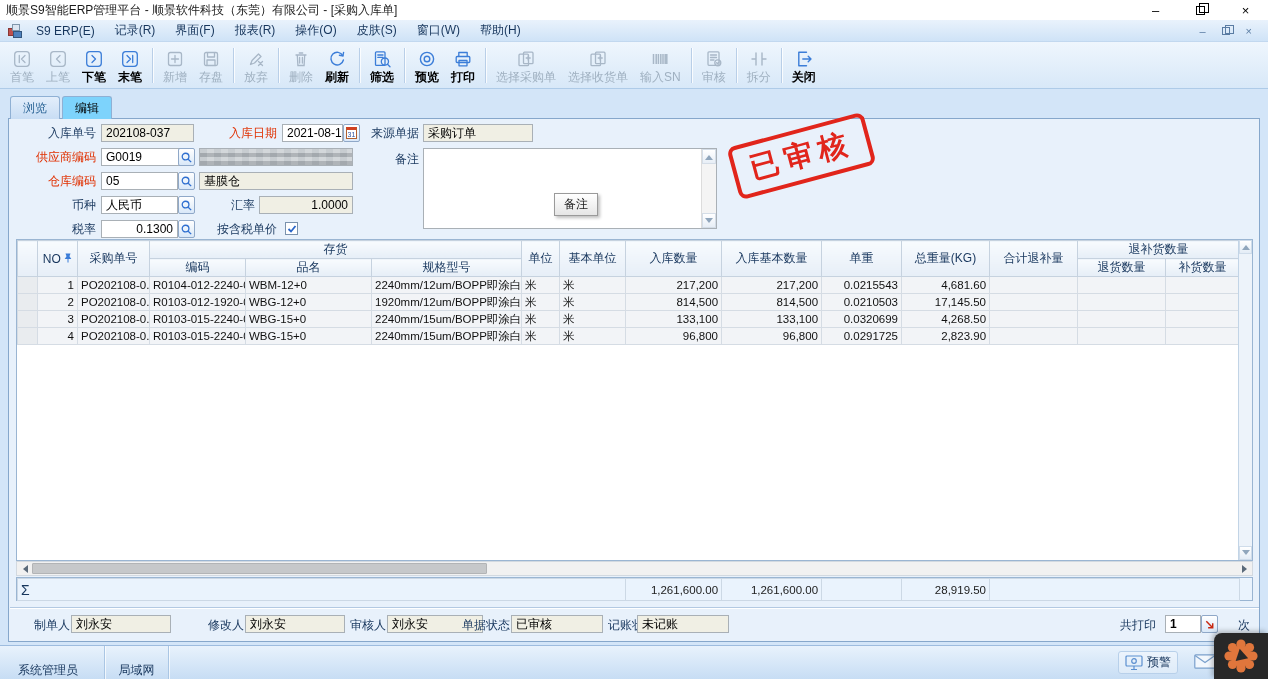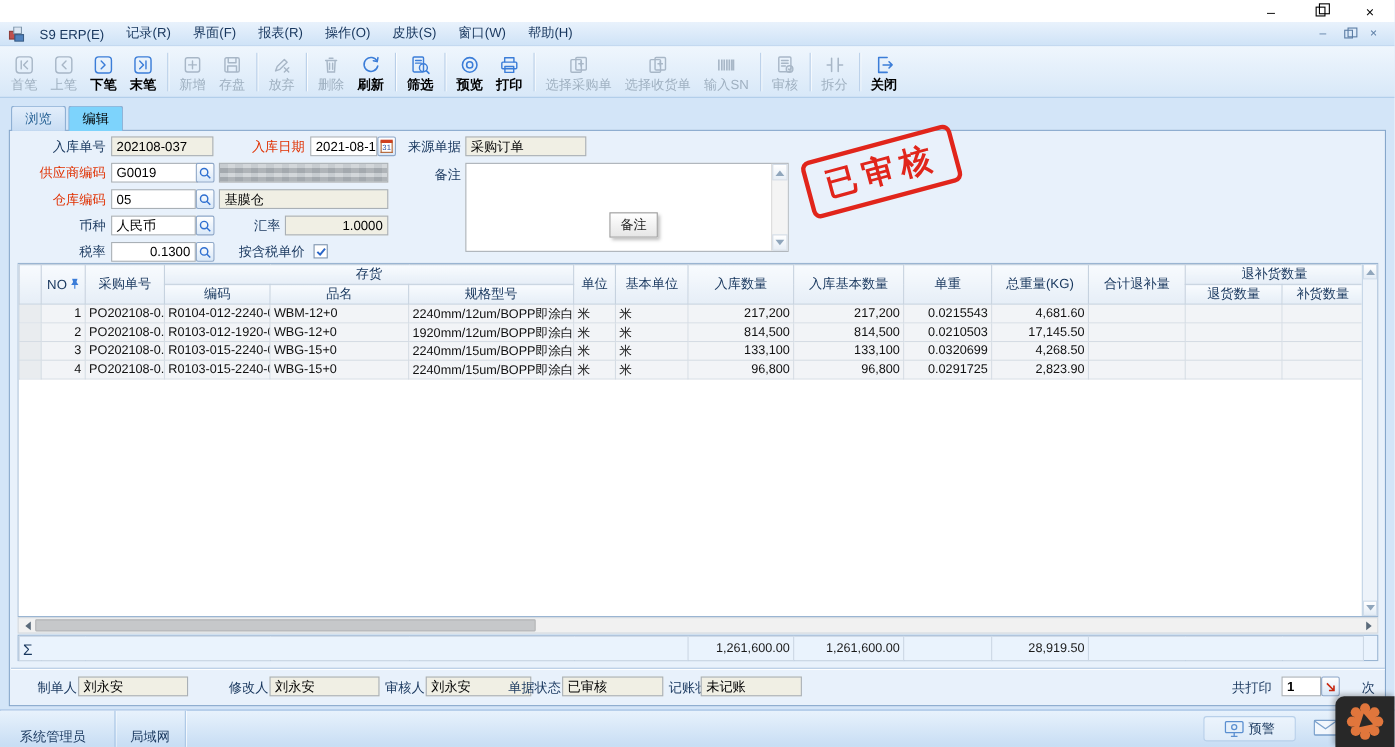--- a/index.html
+++ b/index.html
@@ -81,29 +81,30 @@
   .sigma { font-size:14px; color:#17365d; }
 
   
   .fdivider { position:absolute; left:1px; top:488px; width:1249px; border-top:1px solid #b3c9e2; box-shadow:0 1px 0 #fff; }
   .footer-lbl { position:absolute; top:497px; height:18px; line-height:18px; text-align:left; color:#17365d; white-space:nowrap;margin-left:11px; }
   .footer-fld { position:absolute; top:496px; }
 
   
   .statusbar { position:absolute; left:0; top:645px; width:100%; height:34px; background:linear-gradient(#e8f2fc,#c7ddf4); border-top:1px solid #9dbcdf; display:flex; align-items:center; color:#17365d; }
   .scell { height:100%; display:flex; align-items:flex-end; border-right:1px solid #aac6e4; box-shadow:1px 0 0 rgba(255,255,255,.7); }
-  .alertgrp { display:flex; align-items:center; gap:4px; padding:2px 18px; border:1px solid #b8d0ea; border-radius:3px; background:rgba(255,255,255,.35); }
+  .alertgrp { display:flex; align-items:center; gap:4px; padding:2px 6px; border:1px solid #b8d0ea; border-radius:3px; background:rgba(255,255,255,.35); }
   .applogo { position:absolute; right:0; bottom:0; width:54px; height:46px; background:#282828; border-radius:8px 0 0 0; display:flex; align-items:center; justify-content:center; z-index:50; box-shadow:-2px -2px 5px rgba(0,0,0,.25); }
 </style>
 </head>
 <body>
 
 <div class="page">
 
   <div class="titlebar">
+    <span>顺景S9智能ERP管理平台 - 顺景软件科技（东莞）有限公司 - [采购入库单]</span>
     <div class="wctrls">
       <div class="wctrl">
           <span>–</span>
         </div>
       <div class="wctrl">
           <span class="rbox"></span>
         </div>
       <div class="wctrl">
           <span>×</span>
         </div>

